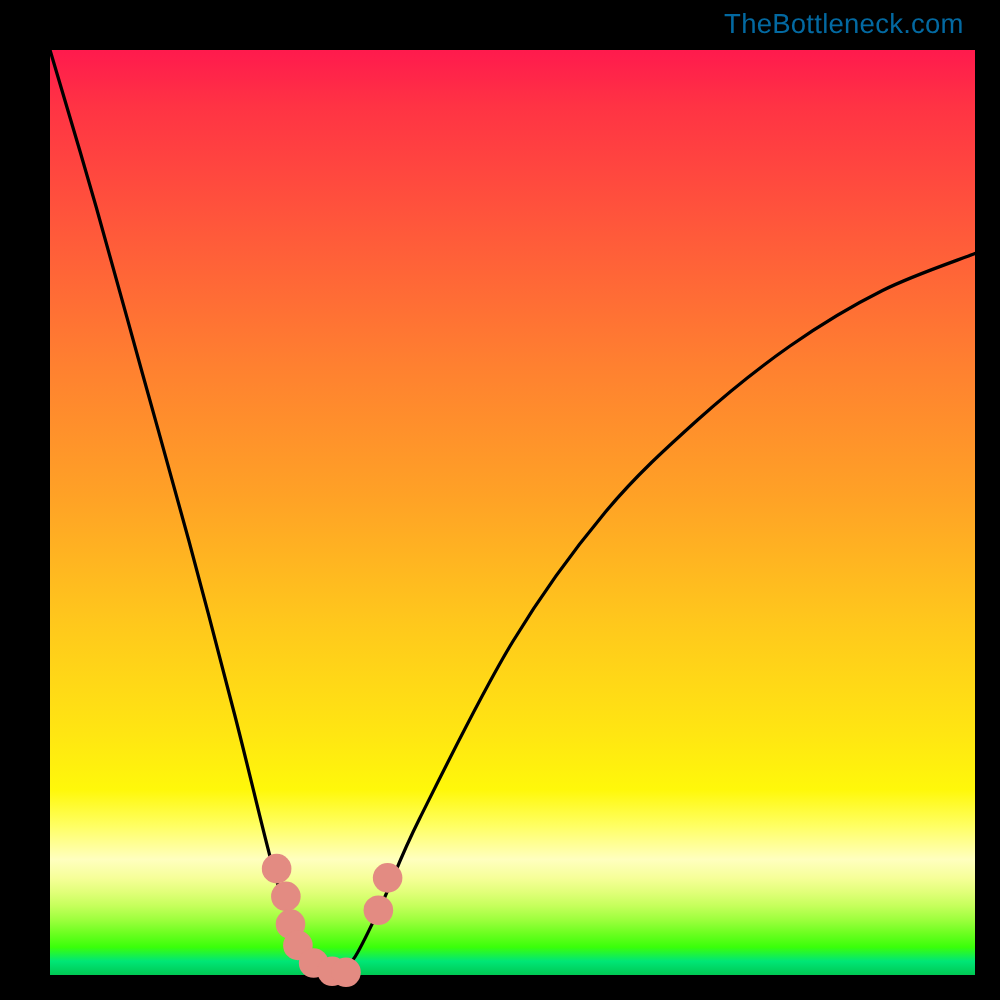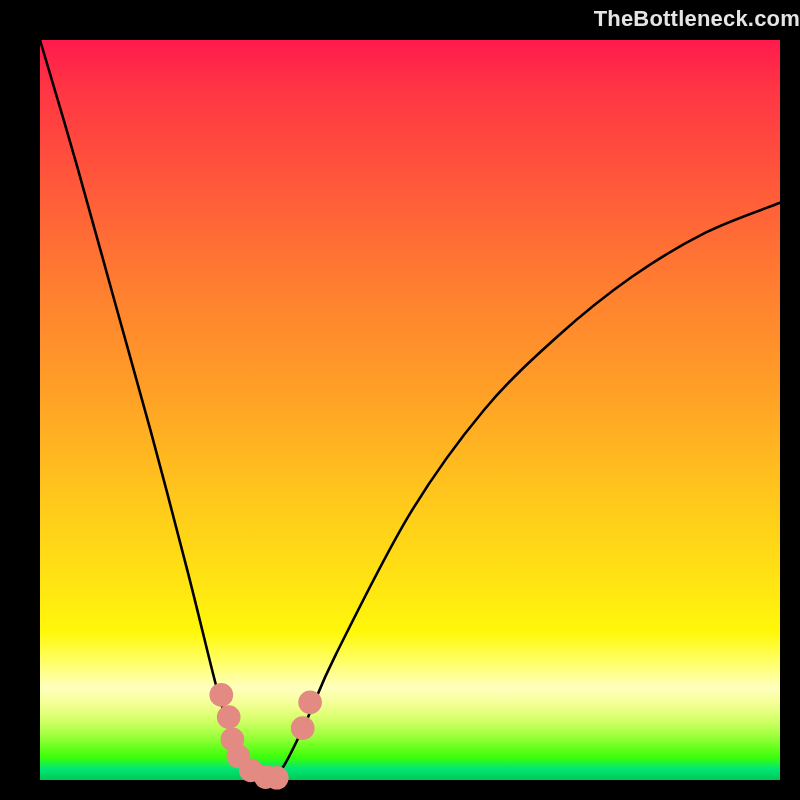--- a/index.html
+++ b/index.html
@@ -44,25 +44,25 @@
       #9eff3e 94%,
       #6cff20 95.5%,
       #3aff0a 97%,
       #00e676 98.5%,
       #00c853 100%
     );
   }
   .watermark {
     position: absolute;
     top: 6px;
-    right: 0;
-    color: #e5e5e5;
+    right: 29px;
+    color: #0369a1;
     font-size: 22px;
     letter-spacing: 0.2px;
-    font-weight: 700;
+    font-weight: 400;
     user-select: none;
   }
   svg.curve {
     position: absolute;
     left: 0;
     top: 0;
     width: 740px;
     height: 740px;
     overflow: visible;
   }

